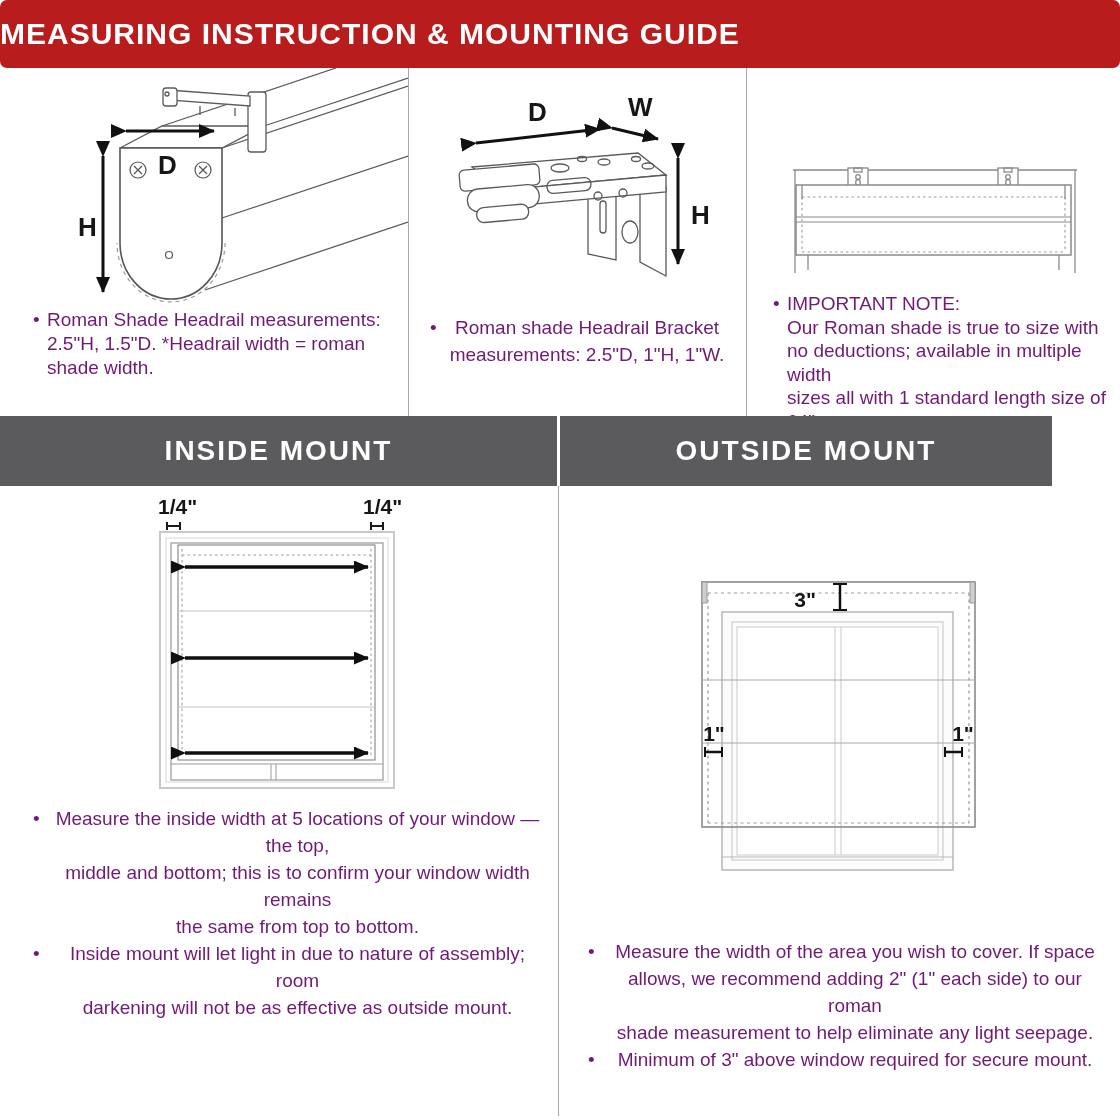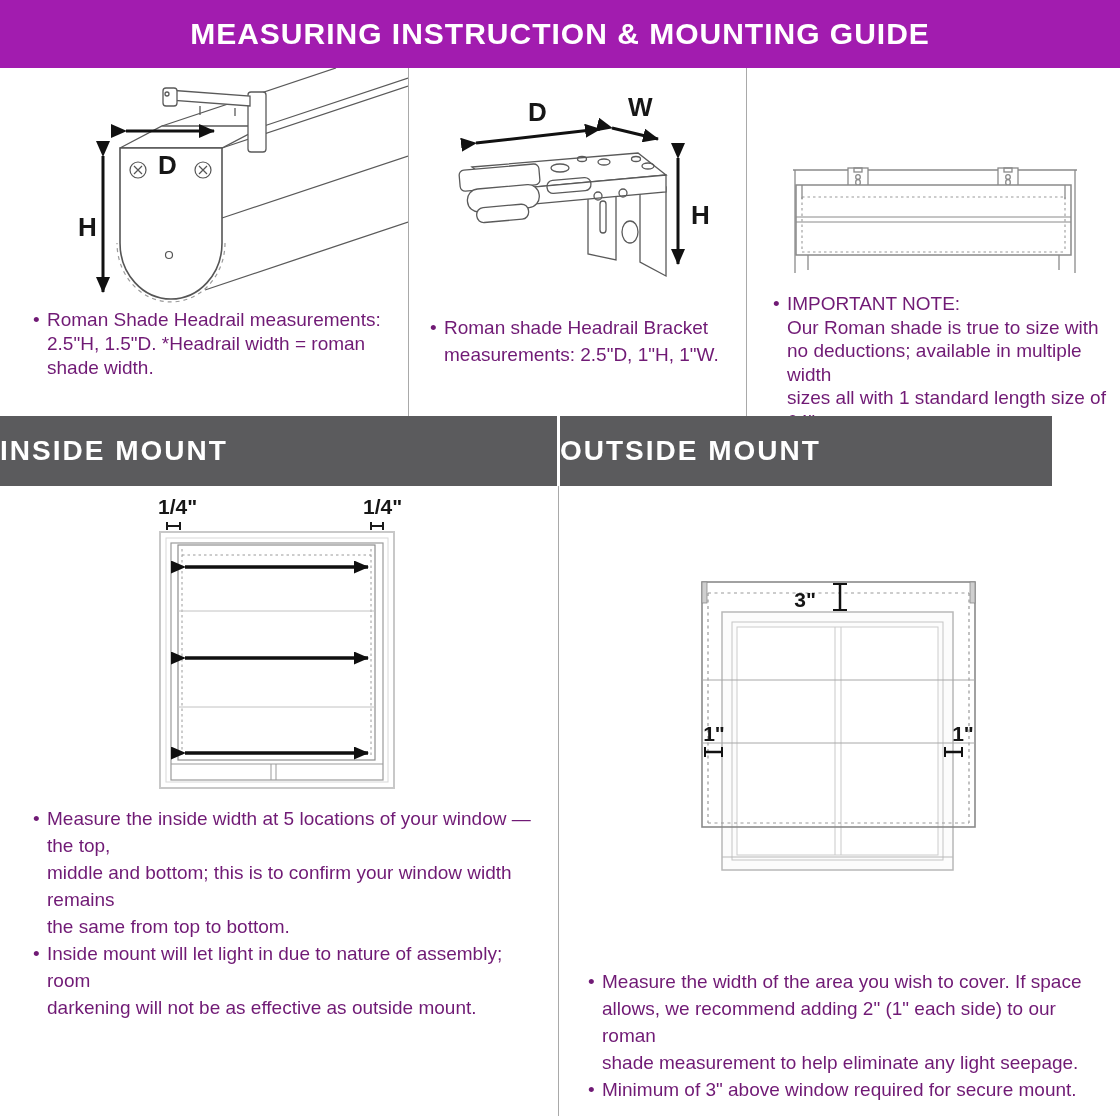--- a/index.html
+++ b/index.html
@@ -2,37 +2,37 @@
 <html><head>
 <meta charset="utf-8">
 <style>
   html,body { margin:0; padding:0; background:#fff; }
   .page {
     position:relative; width:1120px; height:1120px; overflow:hidden;
     background:#fff; font-family:"Liberation Sans", sans-serif;
   }
   .topbar {
     position:absolute; left:0; top:0; width:1120px; height:68px;
-    background:#a21caf; display:flex; align-items:center; justify-content:center;
+    background:#b91c1c; display:flex; align-items:center; justify-content:flex-start;border-radius:7px;
   }
   .topbar .title {
     color:#fff; font-size:30px; font-weight:bold; letter-spacing:1px;
   }
   .vdiv { position:absolute; width:1px; background:#a9a9a9; }
   .sectionbar {
     position:absolute; top:416px; height:70px; background:#5b5b5d;
-    display:flex; align-items:center; 
+    display:flex; align-items:center; justify-content:center;
   }
   .sectionbar .stitle { color:#fff; font-size:28px; font-weight:bold; letter-spacing:2px; }
   .fig { position:absolute; }
   .bullets { position:absolute; color:#701a75; font-size:19px; }
   .li { position:relative; padding-left:14px; white-space:pre-line; }
   .li::before { content:"\2022"; position:absolute; left:0; top:0; }
   .lh24 .li { line-height:24px; }
-  .lh27 .li { line-height:27px; }
+  .lh27 .li { line-height:27px;text-align:center; }
   .lh23 .li { line-height:23.5px; }
   svg text { font-family:"Liberation Sans", sans-serif; fill:#161616; font-weight:bold; }
 </style>
 </head>
 <body>
 
 <div class="page">
 
   <div class="topbar">
     <div class="title">MEASURING INSTRUCTION &amp; MOUNTING GUIDE</div>
@@ -261,20 +261,20 @@
     <g stroke="#111" fill="none">
       <line x1="65" y1="192" x2="82" y2="192" stroke-width="2.5"></line>
       <line x1="65" y1="187" x2="65" y2="197" stroke-width="2"></line>
       <line x1="82" y1="187" x2="82" y2="197" stroke-width="2"></line>
       <line x1="305" y1="192" x2="322" y2="192" stroke-width="2.5"></line>
       <line x1="305" y1="187" x2="305" y2="197" stroke-width="2"></line>
       <line x1="322" y1="187" x2="322" y2="197" stroke-width="2"></line>
     </g>
   </svg>
 
-  <div class="bullets lh27" style="left:588px; top:938px; width:520px;margin-top:30px;">
+  <div class="bullets lh27" style="left:588px; top:938px; width:520px;">
     <div class="li">Measure the width of the area you wish to cover. If space
 allows, we recommend adding 2" (1" each side) to our roman
 shade measurement to help eliminate any light seepage.</div>
     <div class="li">Minimum of 3" above window required for secure mount.</div>
   </div>
 
 </div>
 
 </body></html>

